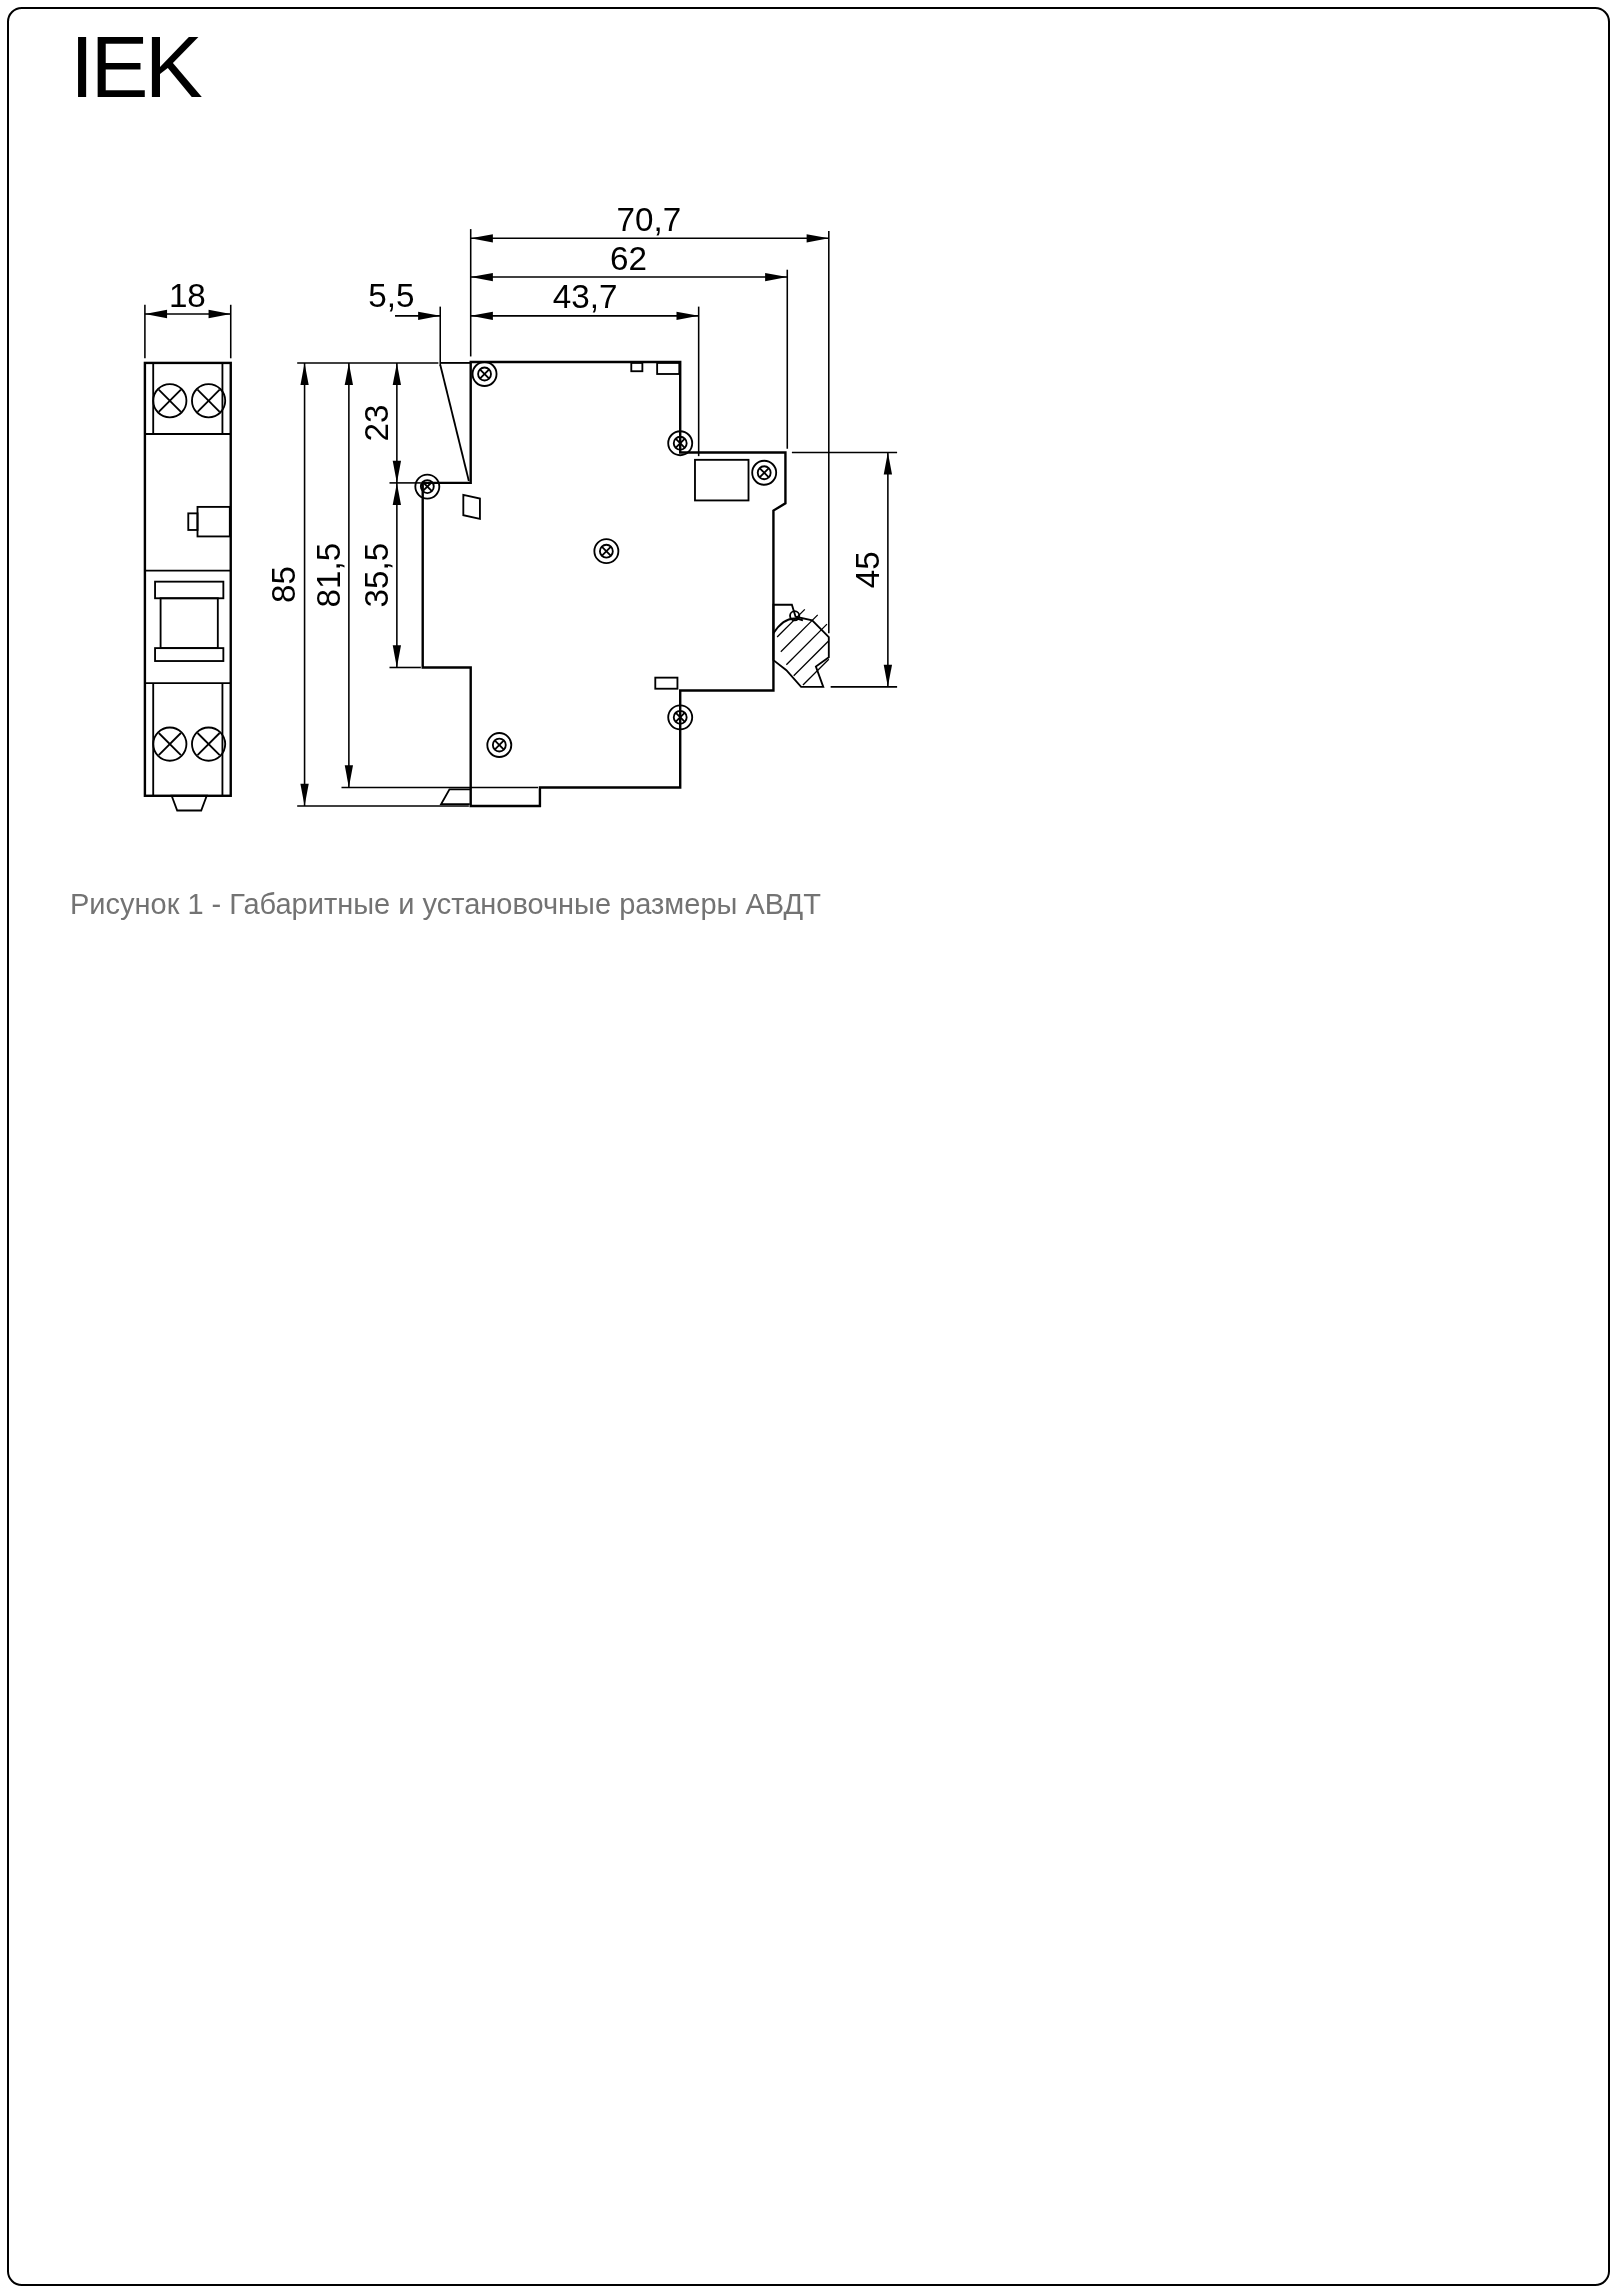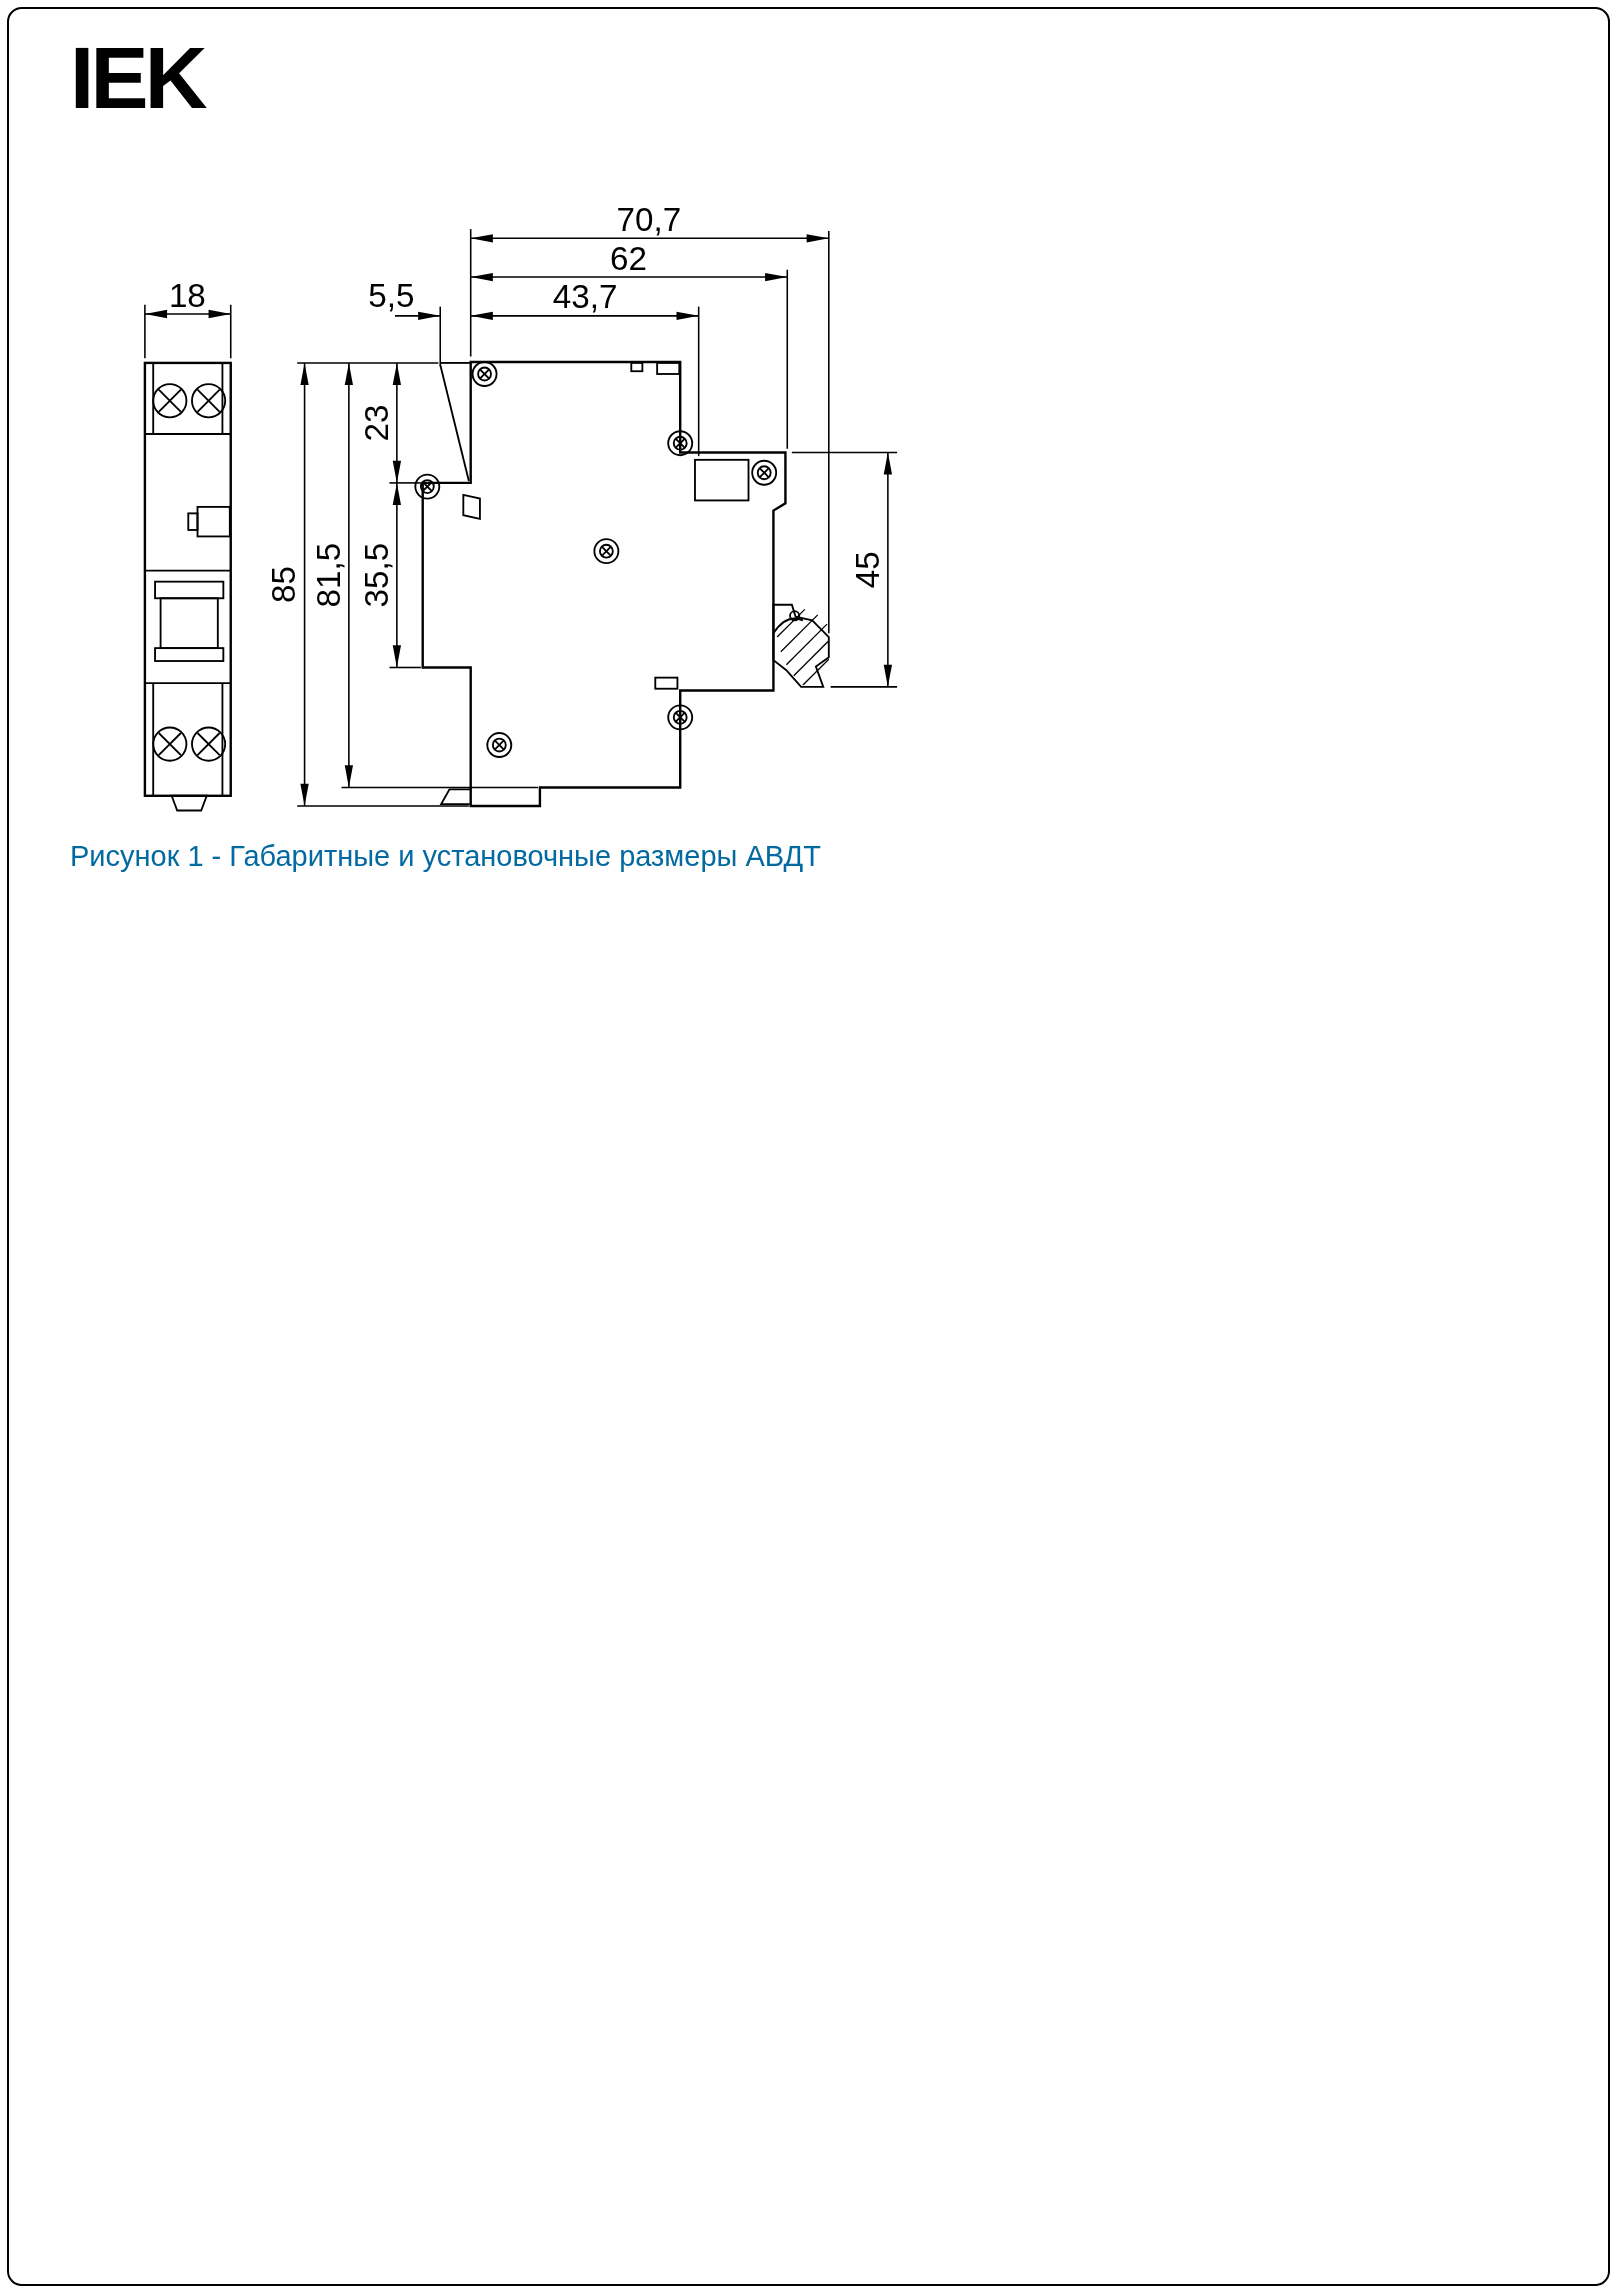--- a/index.html
+++ b/index.html
@@ -1,22 +1,22 @@
 <!DOCTYPE html>
 <html style="font-size:14.8px"><head>
 <meta charset="utf-8">
 <style>
   html,body{margin:0;padding:0;background:#fff;}
   .page{position:relative;width:1617px;height:2293px;background:#fff;overflow:hidden;
         font-family:"Liberation Sans",sans-serif;color:#000;}
   .frame{position:absolute;left:7.4px;top:7.4px;right:7.4px;bottom:7.4px;
          border:2.8px solid #000;border-radius:14.8px;pointer-events:none;}
-  .logo{position:absolute;left:70px;top:28px;font-size:87px;font-weight:700;
+  .logo{position:absolute;left:70px;top:17px;font-size:87px;font-weight:400;
         letter-spacing:-3.7px;color:#000;font-family:"Liberation Sans",sans-serif;}
-  .caption{position:absolute;left:70px;top:840px;font-size:29px;color:#0369a1;
+  .caption{position:absolute;left:70px;top:888px;font-size:29px;color:#737373;
            font-family:"Liberation Sans",sans-serif;}
   svg.drawing{position:absolute;left:0;top:0;}
   .ol{fill:none;stroke:#000;stroke-width:2.6;stroke-linejoin:miter;}
   .thin{fill:none;stroke:#000;stroke-width:2;}
   .dim{fill:none;stroke:#000;stroke-width:1.7;}
   .hatch{fill:none;stroke:#000;stroke-width:1.4;}
   .dimtext{font:36px "Liberation Sans",sans-serif;fill:#000;}
 </style>
 </head>
 <body>

